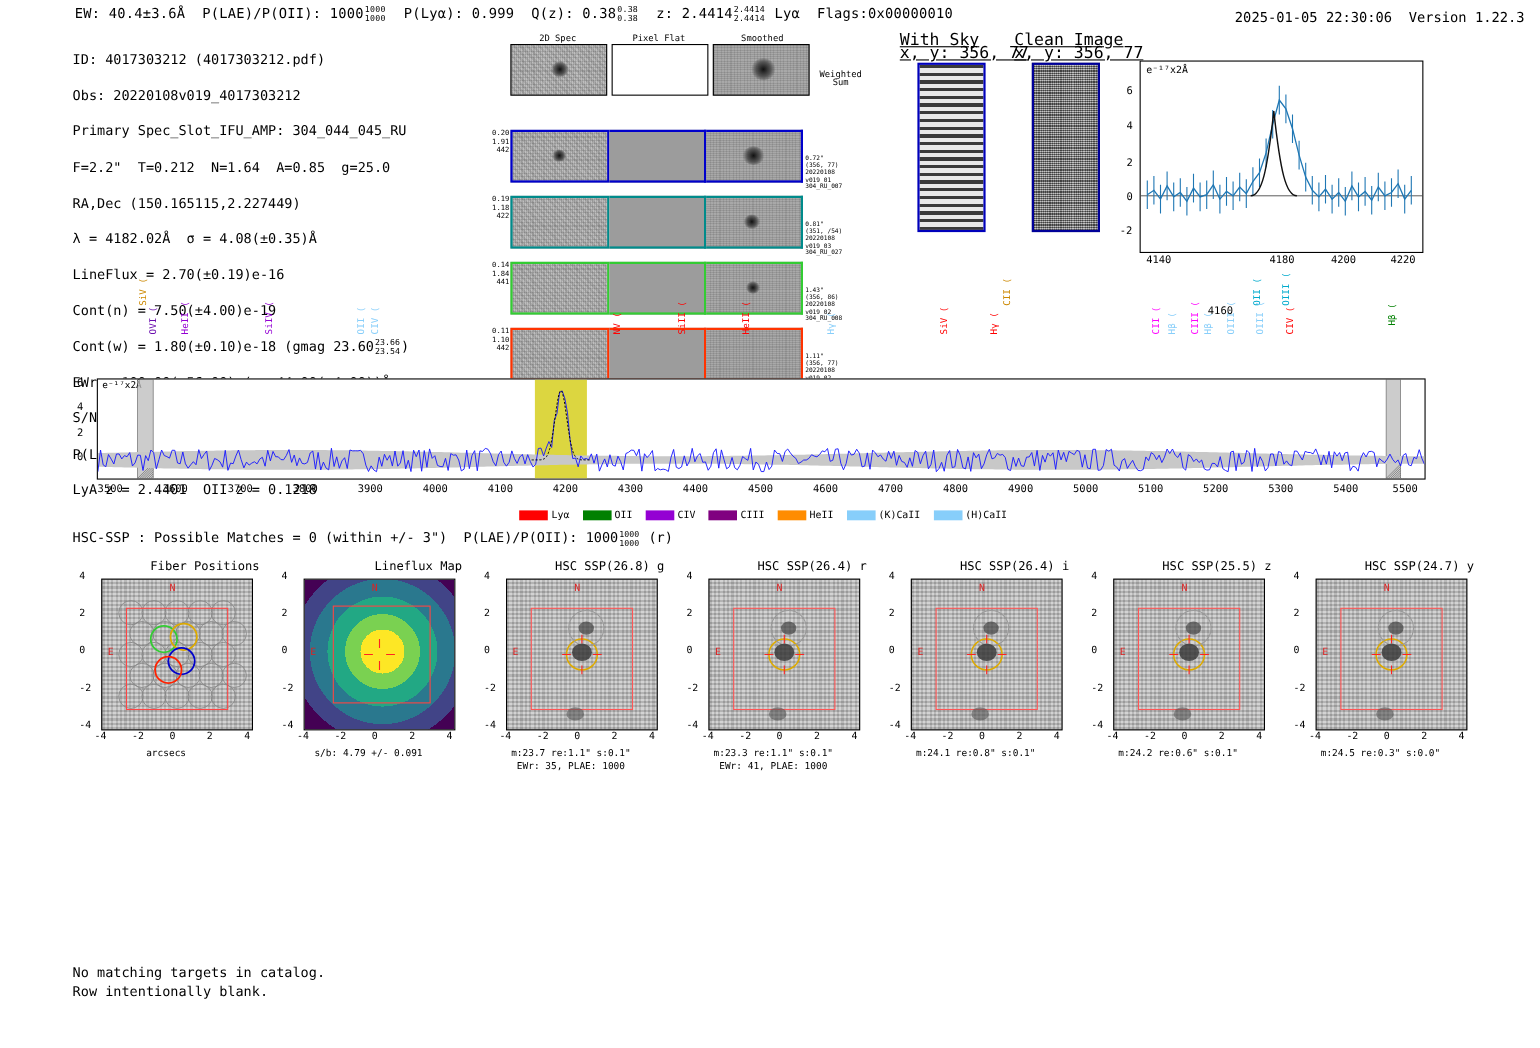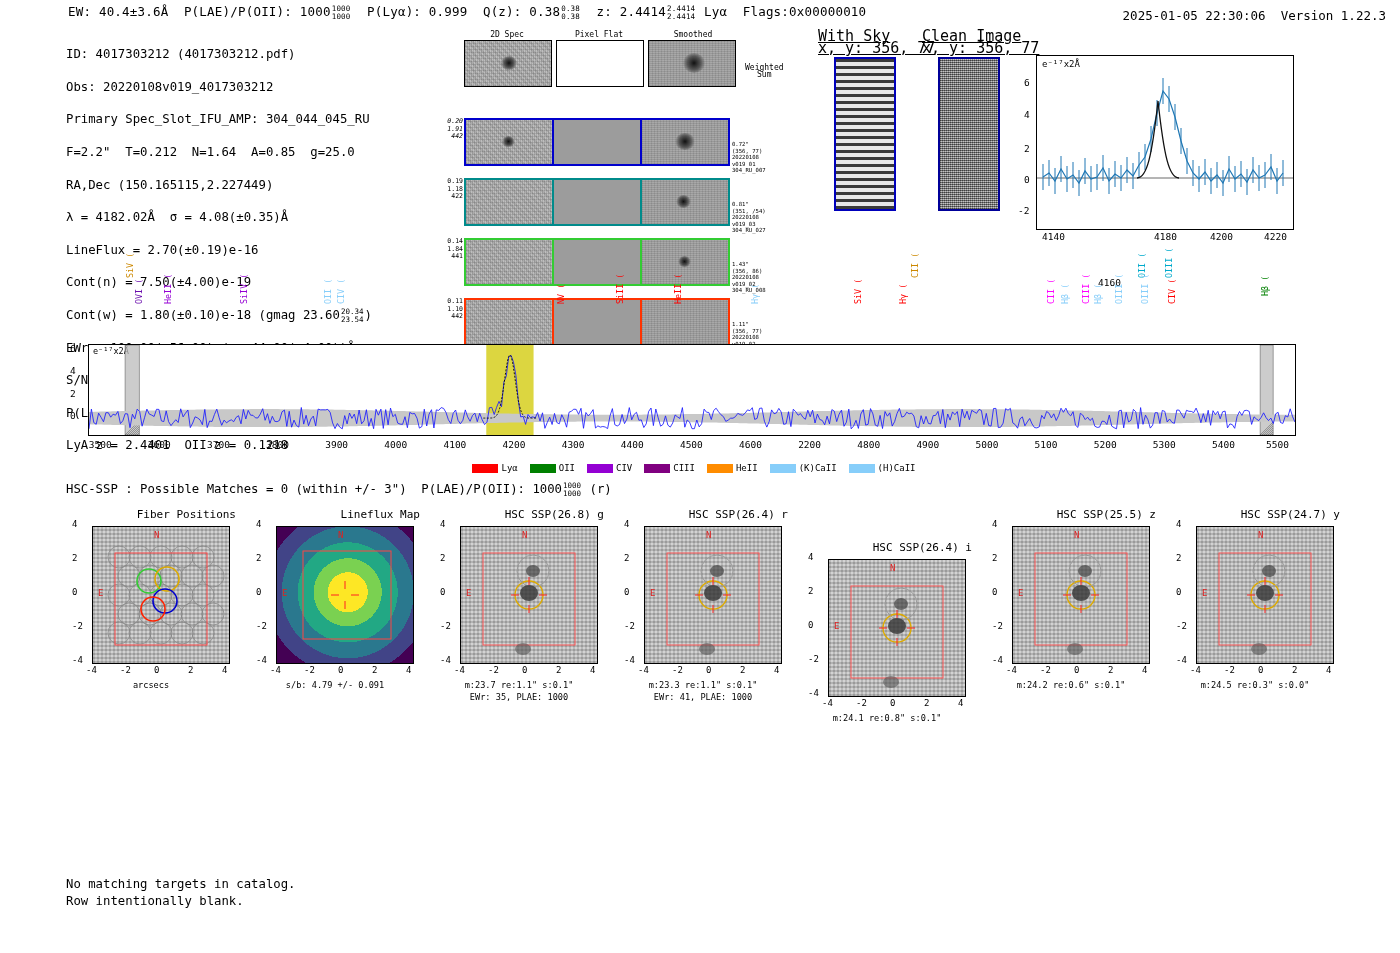--- a/index.html
+++ b/index.html
@@ -72,21 +72,21 @@
 
 <div class="abs" id="info">
 <div>ID: 4017303212 (4017303212.pdf)</div>
 <div>Obs: 20220108v019_4017303212</div>
 <div>Primary Spec_Slot_IFU_AMP: 304_044_045_RU</div>
 <div>F=2.2"  T=0.212  N=1.64  A=0.85  g=25.0</div>
 <div>RA,Dec (150.165115,2.227449)</div>
 <div>λ = 4182.02Å  σ = 4.08(±0.35)Å</div>
 <div>LineFlux = 2.70(±0.19)e-16</div>
 <div>Cont(n) = 7.50(±4.00)e-19</div>
-<div><span>Cont(w) = 1.80(±0.10)e-18 (gmag 23.60</span><span class="frac"><span>20.34</span><br><span>23.54</span></span><span>)</span></div>
+<div><span>Cont(w) = 1.80(±0.10)e-18 (gmag 23.60</span><span class="frac"><span>23.66</span><br><span>23.54</span></span><span>)</span></div>
 <div>EWr = 100.00(±56.00) (w: 44.00(±4.00))Å</div>
 <div>S/N = 10.4(±0.6)  χ² = 1.0(±0.2)</div>
 <div><span>P(LAE)/P(OII): 1000</span><span class="frac"><span>1000</span><br><span>1000</span></span> <span>(w: 1000</span><span class="frac"><span>1000</span><br><span>1000</span></span><span>)</span></div>
 <div>LyA z = 2.4401  OII z = 0.1218</div>
 </div>
 
 <div class="abs" id="spec2d">
 
   <div class="abs panel-title" style="left:30px;top:0;width:86px;">2D Spec</div>
   <div class="abs panel-title" style="left:122px;top:0;width:86px;">Pixel Flat</div>
@@ -104,21 +104,21 @@
       <div class="cell" style="width:86px;height:45px;border:1px solid #000;background:#fff;margin-left:4px;"></div>
       <div class="cell noise2" style="width:86px;height:45px;border:1px solid #000;margin-left:4px;">
         <div class="blob" style="left:34px;top:12px;width:22px;height:20px;"></div>
       </div>
     </div>
   </div>
 
   <div class="abs" style="left:0px;top:60px;">
 
     <div class="abs" style="left:0;top:28px;" class2="">
-      <div class="lbl-left" style="position:absolute;left:-1px;top:0;width:30px;font-style:italic;">0.20<br>1.91<br>442</div>
+      <div class="lbl-left" style="position:absolute;left:-1px;top:0;width:30px;">0.20<br>1.91<br>442</div>
     </div>
     <div class="abs" style="left:30px;top:28px;">
       <div class="cellrow">
         <div class="cell noise" style="width:86px;height:44px;border:2px solid #0000cc;">
             <div class="blob" style="left:36px;top:16px;width:13px;height:11px;"></div>
           </div>
         <div class="cell flat" style="width:86px;height:44px;border:2px solid #0000cc;border-left:none;"></div>
         <div class="cell noise2" style="width:86px;height:44px;border:2px solid #0000cc;border-left:none;">
             <div class="blob" style="left:33px;top:13px;width:20px;height:17px;"></div>
           </div>
@@ -311,21 +311,21 @@
       <span class="abs ticklabel" style="left: 118.971px; top: 1px;">3700</span>
       <span class="abs ticklabel" style="left: 178.088px; top: 1px;">3800</span>
       <span class="abs ticklabel" style="left: 237.206px; top: 1px;">3900</span>
       <span class="abs ticklabel" style="left: 296.324px; top: 1px;">4000</span>
       <span class="abs ticklabel" style="left: 355.441px; top: 1px;">4100</span>
       <span class="abs ticklabel" style="left: 414.559px; top: 1px;">4200</span>
       <span class="abs ticklabel" style="left: 473.676px; top: 1px;">4300</span>
       <span class="abs ticklabel" style="left: 532.794px; top: 1px;">4400</span>
       <span class="abs ticklabel" style="left: 591.912px; top: 1px;">4500</span>
       <span class="abs ticklabel" style="left: 651.029px; top: 1px;">4600</span>
-      <span class="abs ticklabel" style="left: 710.147px; top: 1px;">2200</span>
+      <span class="abs ticklabel" style="left: 710.147px; top: 1px;">4700</span>
       <span class="abs ticklabel" style="left: 769.265px; top: 1px;">4800</span>
       <span class="abs ticklabel" style="left: 828.382px; top: 1px;">4900</span>
       <span class="abs ticklabel" style="left: 887.5px; top: 1px;">5000</span>
       <span class="abs ticklabel" style="left: 946.618px; top: 1px;">5100</span>
       <span class="abs ticklabel" style="left: 1005.74px; top: 1px;">5200</span>
       <span class="abs ticklabel" style="left: 1064.85px; top: 1px; text-align: right;">5300</span>
       <span class="abs ticklabel" style="left: 1123.97px; top: 1px;">5400</span>
       <span class="abs ticklabel" style="left: 1178px; top: 1px;">5500</span>
     </div>
   <div class="abs" id="yticks" style="left:68px;top:76px;width:20px;height:92px;">
@@ -469,21 +469,21 @@
       <span class="abs axlab" style="left: 6px; top: 79px;">0</span>
       <span class="abs axlab" style="left: 6px; top: 45px;">2</span>
       <span class="abs axlab" style="left: 6px; top: 11px;">4</span>
       <span class="abs axlab" style="left: 20px; top: 157px;">-4</span>
       <span class="abs axlab" style="left: 54px; top: 157px;">-2</span>
       <span class="abs axlab" style="left: 88px; top: 157px;">0</span>
       <span class="abs axlab" style="left: 122px; top: 157px;">2</span>
       <span class="abs axlab" style="left: 156px; top: 157px;">4</span>
       <div class="abs thumb-cap" style="left: 0px; top: 172px; width: 170px;">m:23.3 re:1.1" s:0.1"<br>EWr: 41, PLAE: 1000</div>
     </div>
-    <div class="abs" style="left: 802px; top: 0px; width: 170px; margin-top: 33px;">
+    <div class="abs" style="left: 802px; top: 0px; width: 170px;">
       <div class="thumb-title" style="width: 170px;">HSC SSP(26.4) i</div>
       <div class="abs imgnoise" style="left: 26px; top: 18px; width: 136px; height: 136px; border: 1px solid rgb(0, 0, 0); position: absolute; overflow: hidden;">
         <svg width="136" height="136" viewBox="0 0 136 136" style="position: absolute; left: 0px; top: 0px;">
           <rect x="22" y="26" width="92" height="92" fill="none" stroke="#ff5555" stroke-width="1"></rect>
           <circle cx="68" cy="68" r="14" fill="none" stroke="#ddaa00" stroke-width="1.4"></circle>
           <circle cx="72" cy="44" r="16" fill="none" stroke="#999" stroke-width="1"></circle>
           <line x1="68" y1="50" x2="68" y2="58" stroke="#ff2222" stroke-width="1"></line>
           <line x1="68" y1="78" x2="68" y2="86" stroke="#ff2222" stroke-width="1"></line>
           <line x1="50" y1="68" x2="58" y2="68" stroke="#ff2222" stroke-width="1"></line>
           <line x1="78" y1="68" x2="86" y2="68" stroke="#ff2222" stroke-width="1"></line>

